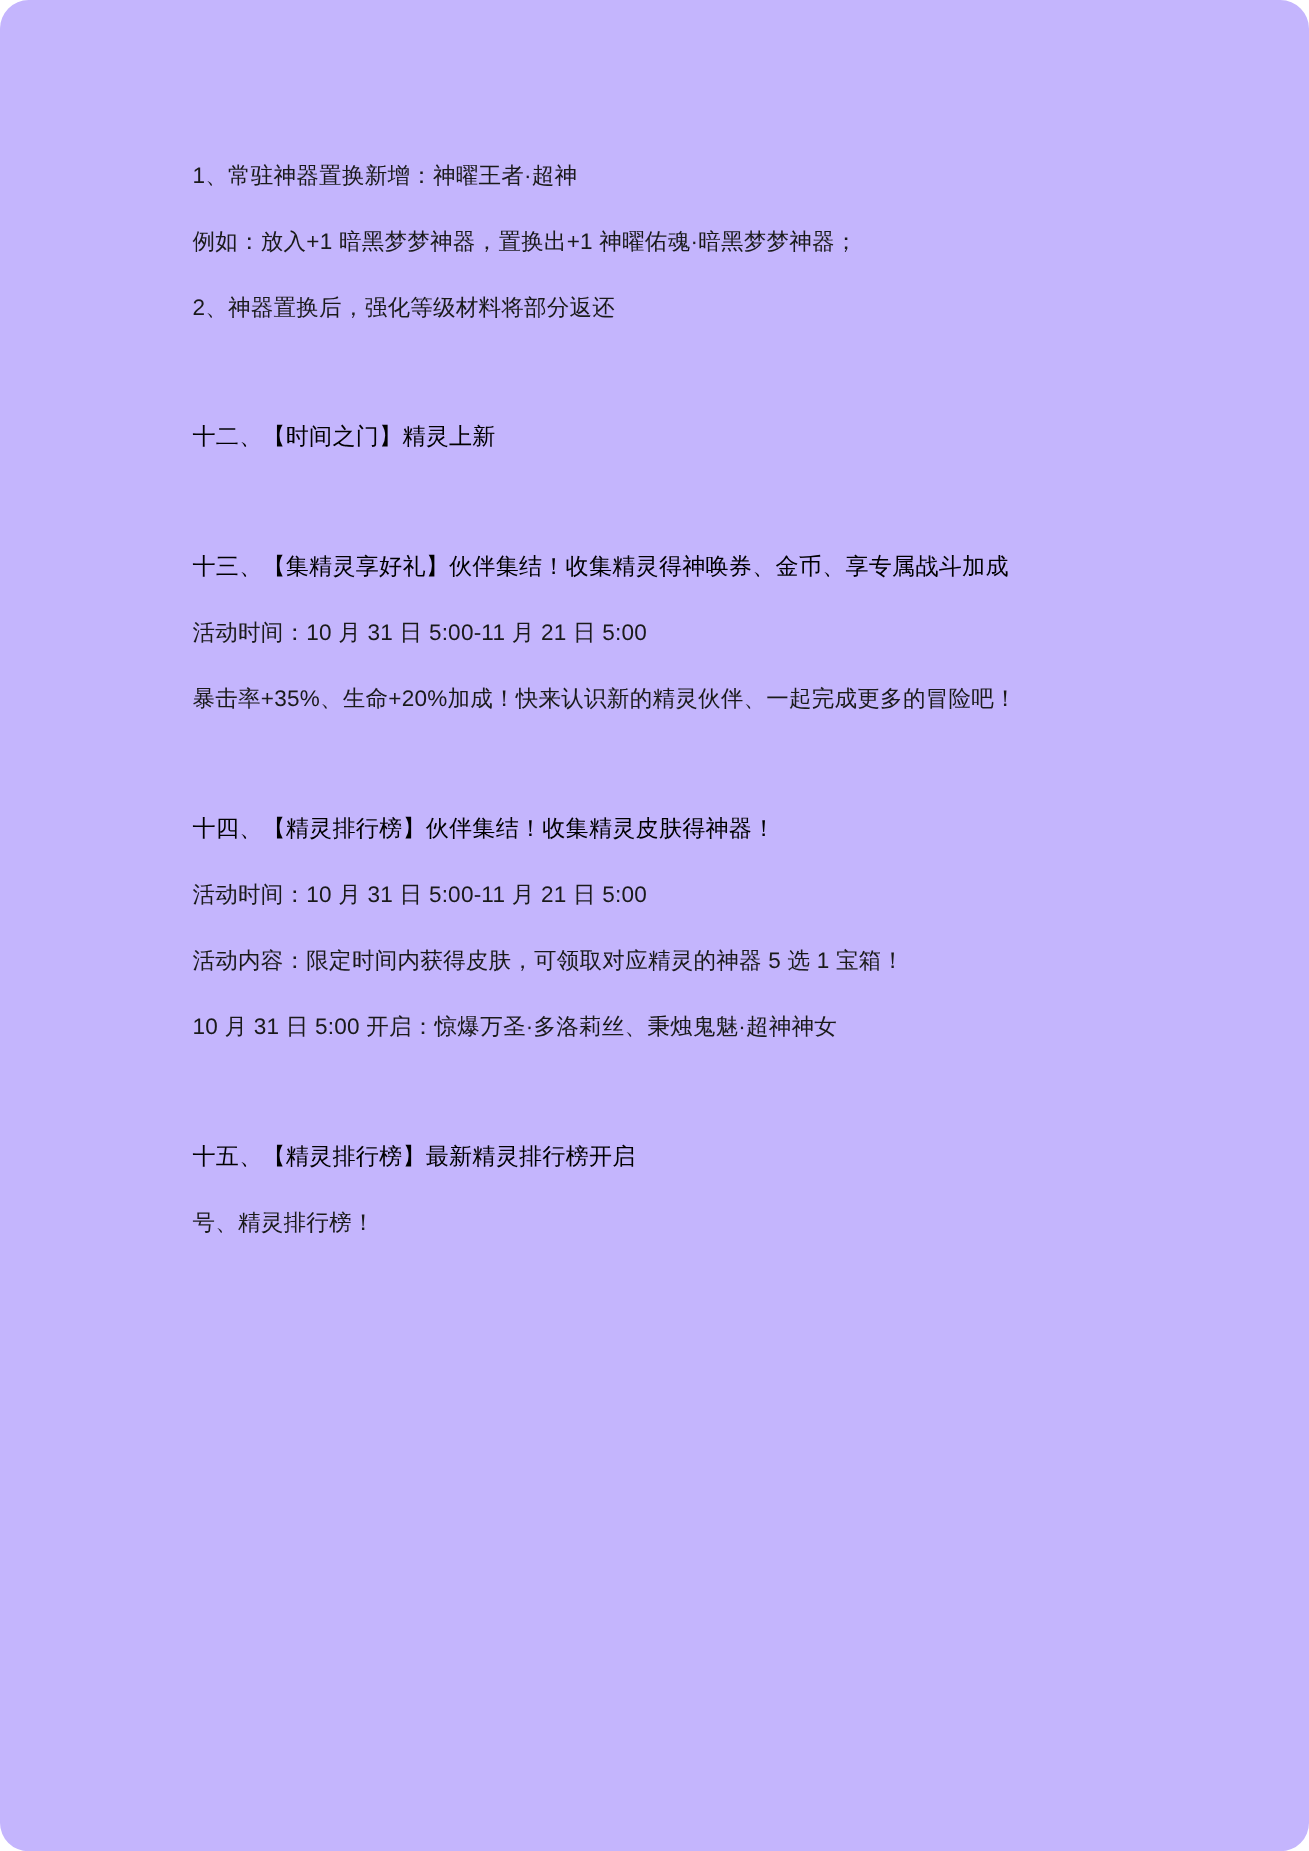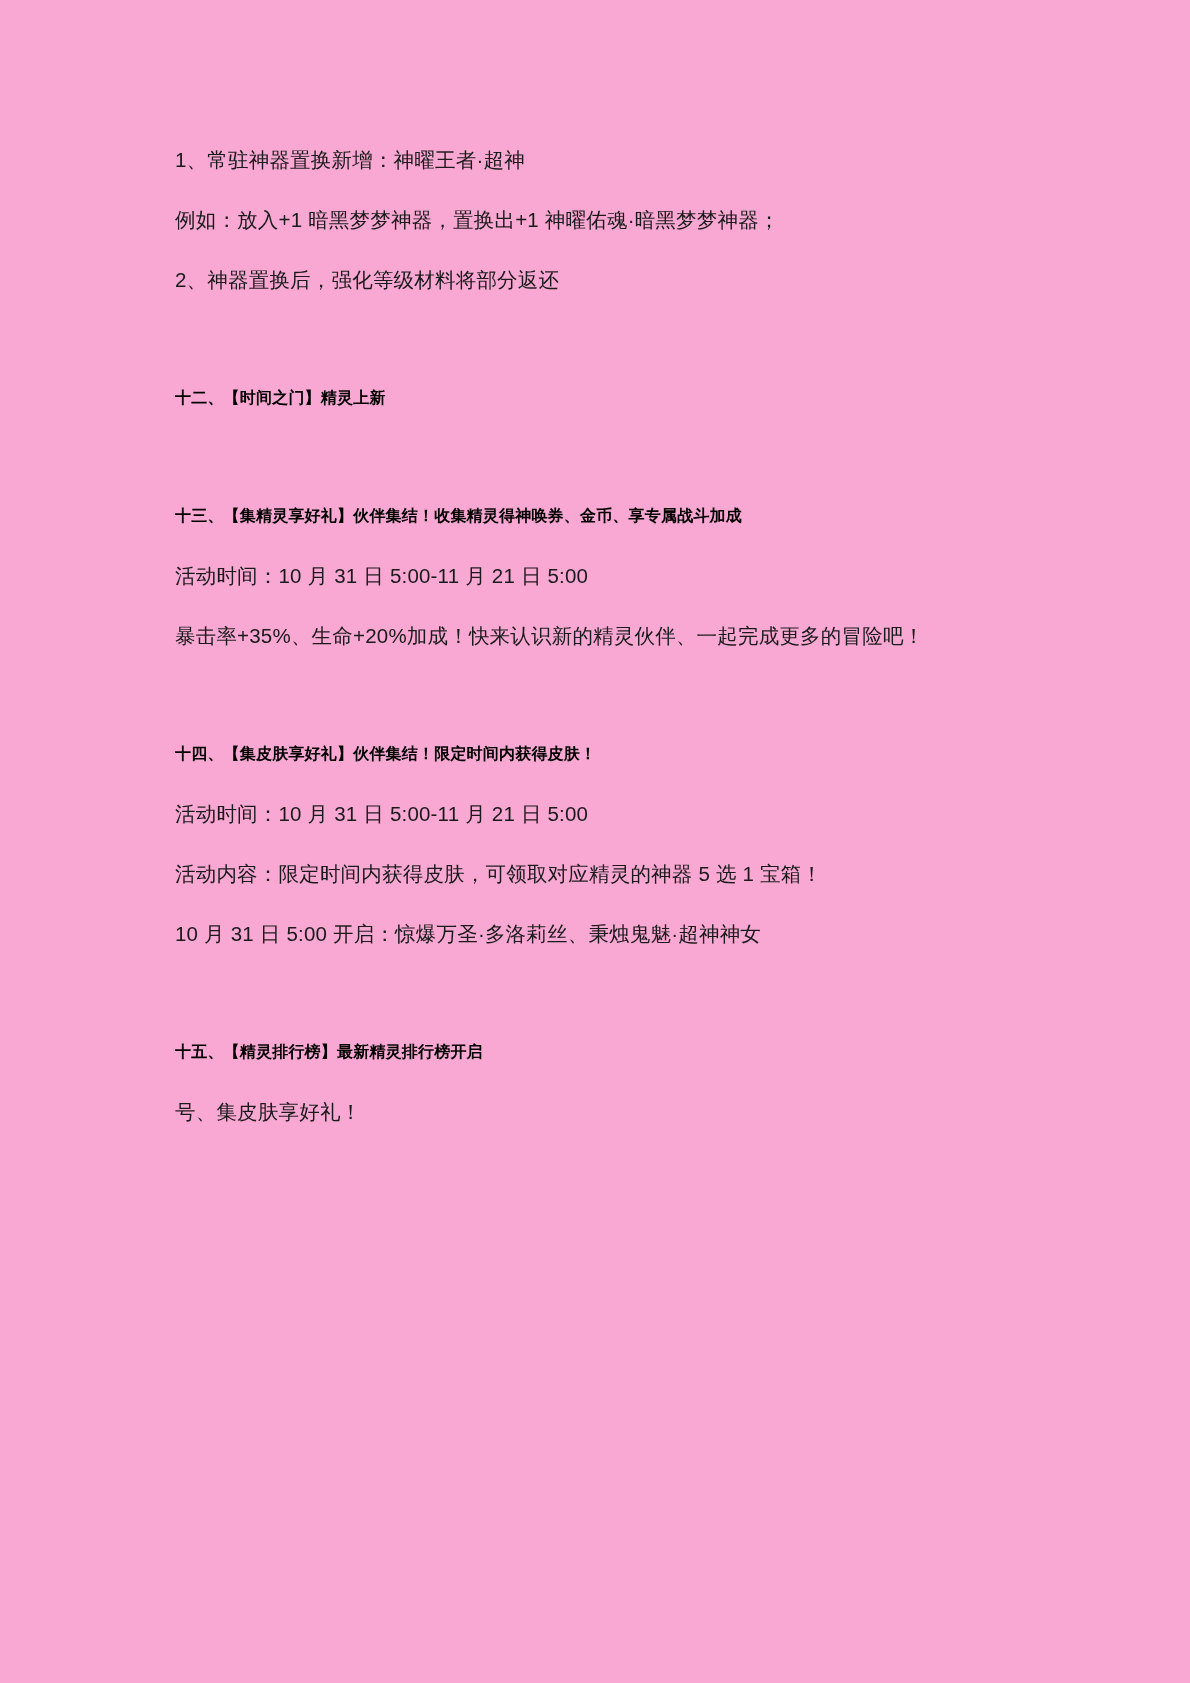--- a/index.html
+++ b/index.html
@@ -9,42 +9,43 @@
   }
   body {
     font-family: "Liberation Sans", sans-serif;
     color: #000000;
   }
   .page {
     position: relative;
     width: 1190px;
     height: 1683px;
     margin: 0 auto;
-    background: #f9a8d4;
+    background: #c4b5fd;
     box-sizing: border-box;
     padding: 130px 175px 100px 175px;
     overflow: hidden;
+    border-radius: 26px;
   }
   .doc {
     width: 840px;
   }
   p {
     margin: 0;
     font-size: 20.5px;
     line-height: 60px;
     letter-spacing: 0.2px;
     color: #1a1a1a;
     white-space: pre-wrap;
   }
   p.body-line {
     font-weight: 400;
   }
   p.heading {
-    font-weight: 700;
-    font-size: 16px;
+    font-weight: 400;
+    font-size: 21px;
     color: #000000;
   }
   .gap-lg {
     height: 58px;
   }
 </style>
 </head>
 <body>
 
 <div class="page">
@@ -52,21 +53,21 @@
       <p class="body-line">1、常驻神器置换新增：神曜王者·超神</p>
       <p class="body-line">例如：放入+1 暗黑梦梦神器，置换出+1 神曜佑魂·暗黑梦梦神器；</p>
       <p class="body-line">2、神器置换后，强化等级材料将部分返还</p>
       <div class="gap-lg"></div>
       <p class="heading">十二、【时间之门】精灵上新</p>
       <div class="gap-lg"></div>
       <p class="heading">十三、【集精灵享好礼】伙伴集结！收集精灵得神唤券、金币、享专属战斗加成</p>
       <p class="body-line">活动时间：10 月 31 日 5:00-11 月 21 日 5:00</p>
       <p class="body-line">暴击率+35%、生命+20%加成！快来认识新的精灵伙伴、一起完成更多的冒险吧！</p>
       <div class="gap-lg"></div>
-      <p class="heading">十四、【集皮肤享好礼】伙伴集结！限定时间内获得皮肤！</p>
+      <p class="heading">十四、【精灵排行榜】伙伴集结！收集精灵皮肤得神器！</p>
       <p class="body-line">活动时间：10 月 31 日 5:00-11 月 21 日 5:00</p>
       <p class="body-line">活动内容：限定时间内获得皮肤，可领取对应精灵的神器 5 选 1 宝箱！</p>
       <p class="body-line">10 月 31 日 5:00 开启：惊爆万圣·多洛莉丝、秉烛鬼魅·超神神女</p>
       <div class="gap-lg"></div>
       <p class="heading">十五、【精灵排行榜】最新精灵排行榜开启</p>
-      <p class="body-line">号、集皮肤享好礼！</p>
+      <p class="body-line">号、精灵排行榜！</p>
     </div>
 </div>
 
 </body></html>

